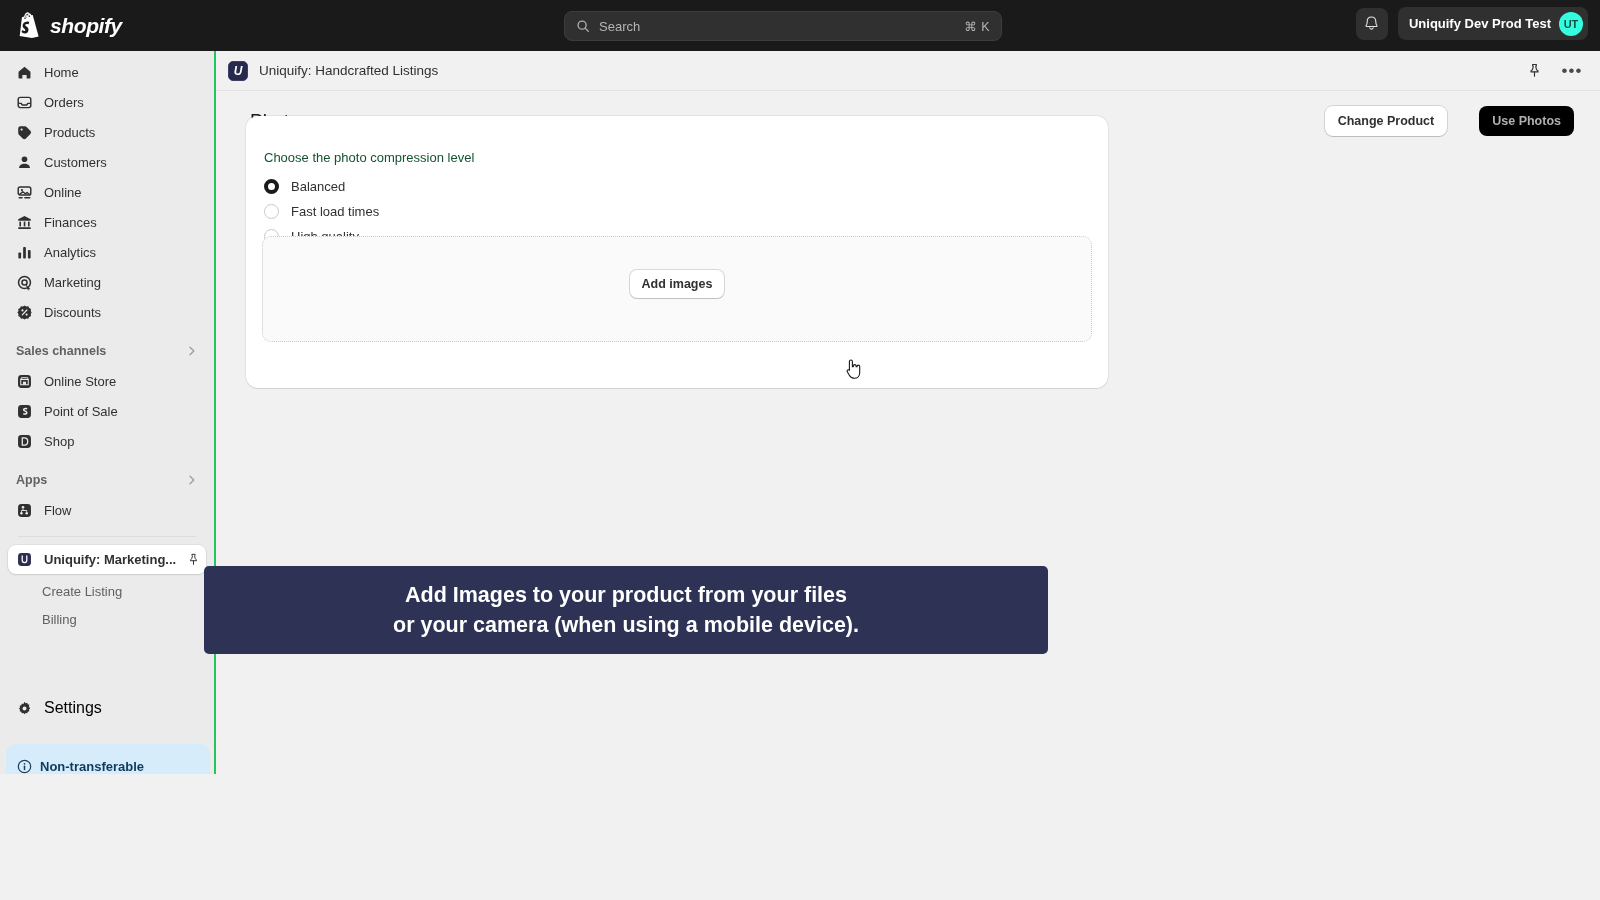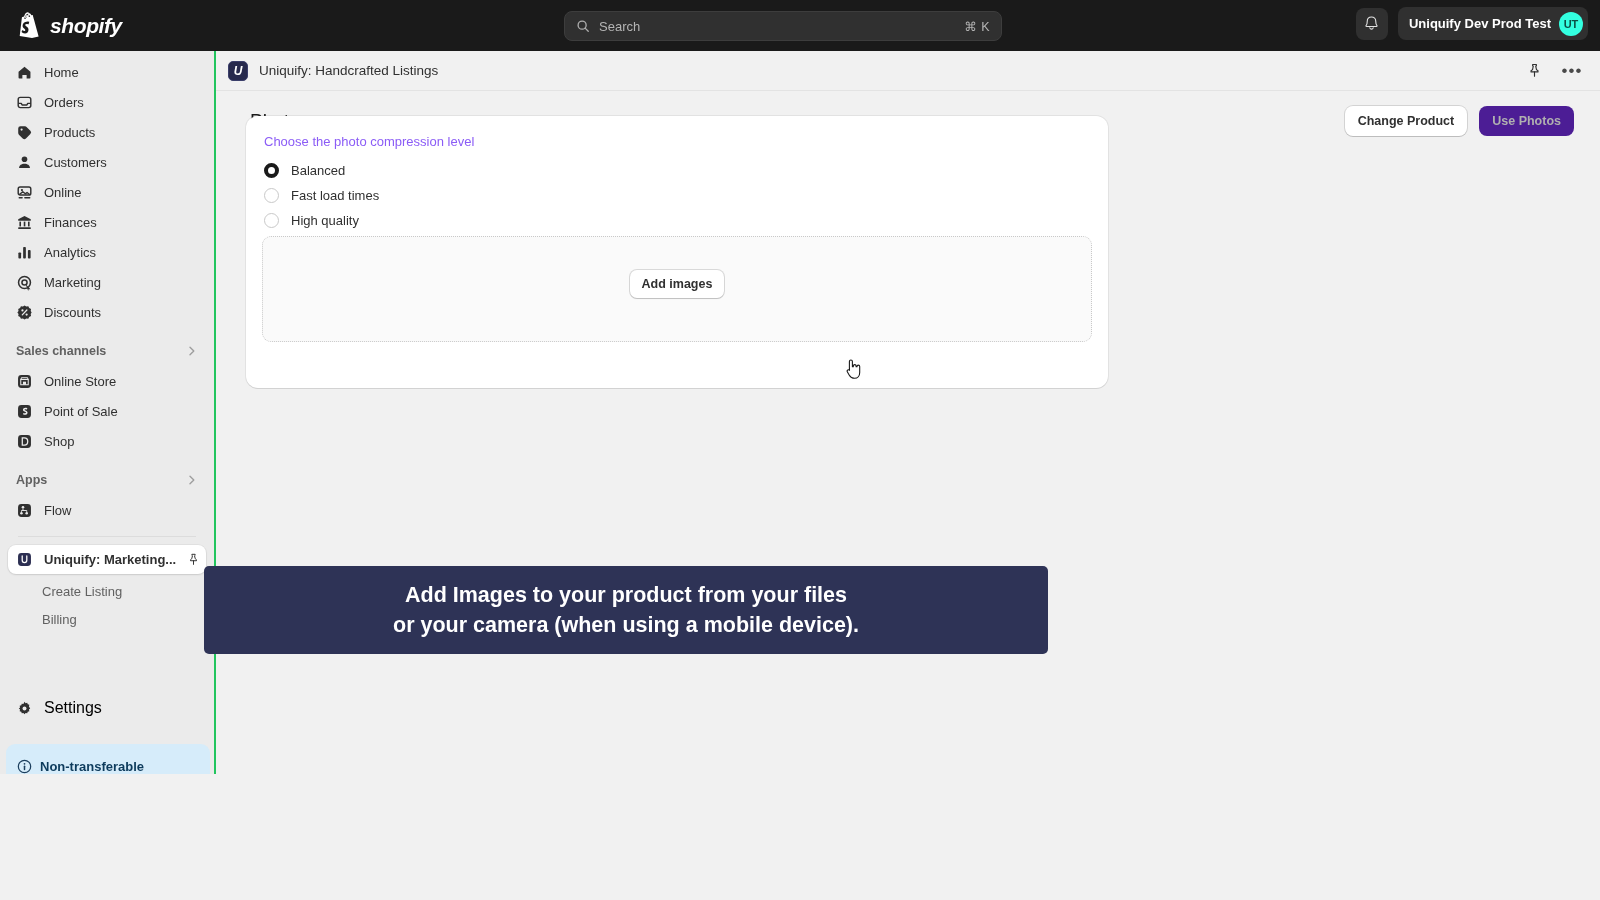--- a/index.html
+++ b/index.html
@@ -171,33 +171,33 @@
     height: 30px; border-radius: 8px; padding: 0 13px;
     font-size: 12.5px; font-weight: bold;
     display: flex; align-items: center; justify-content: center;
     border: none; cursor: pointer; font-family: inherit;
   }
   .btn-default {
     background: #ffffff; color: #303030;
     box-shadow: 0 1px 0 rgba(0,0,0,.10), 0 0 0 1px rgba(0,0,0,.12);
   }
   .btn-disabled {
-    background: #4c1d95; color: #b0b0b0; cursor: default;
+    background: #000000; color: #b0b0b0; cursor: default; margin-left: 20px;
   }
 
   
   .card {
     position: absolute; left: 246px; top: 116px;
     width: 862px; height: 272px;
     background: #ffffff;
     border-radius: 12px;
     box-shadow: 0 1px 0 rgba(0,0,0,.07), 0 0 0 1px rgba(0,0,0,.06);
     padding: 16px;
   }
-  .card-label { font-size: 13px; color: #8b5cf6; margin: 2px 0 9px 2px; }
+  .card-label { font-size: 13px; color: #14532d; margin: 18px 0 9px 2px; }
 
   .radio-row {
     display: flex; align-items: center; gap: 12px;
     height: 25px; cursor: pointer;
   }
   .radio {
     width: 15px; height: 15px; border-radius: 50%;
     border: 1.6px solid #c9c9c9; background: #fff;
     flex: none; position: relative;
     margin-left: 2px;

